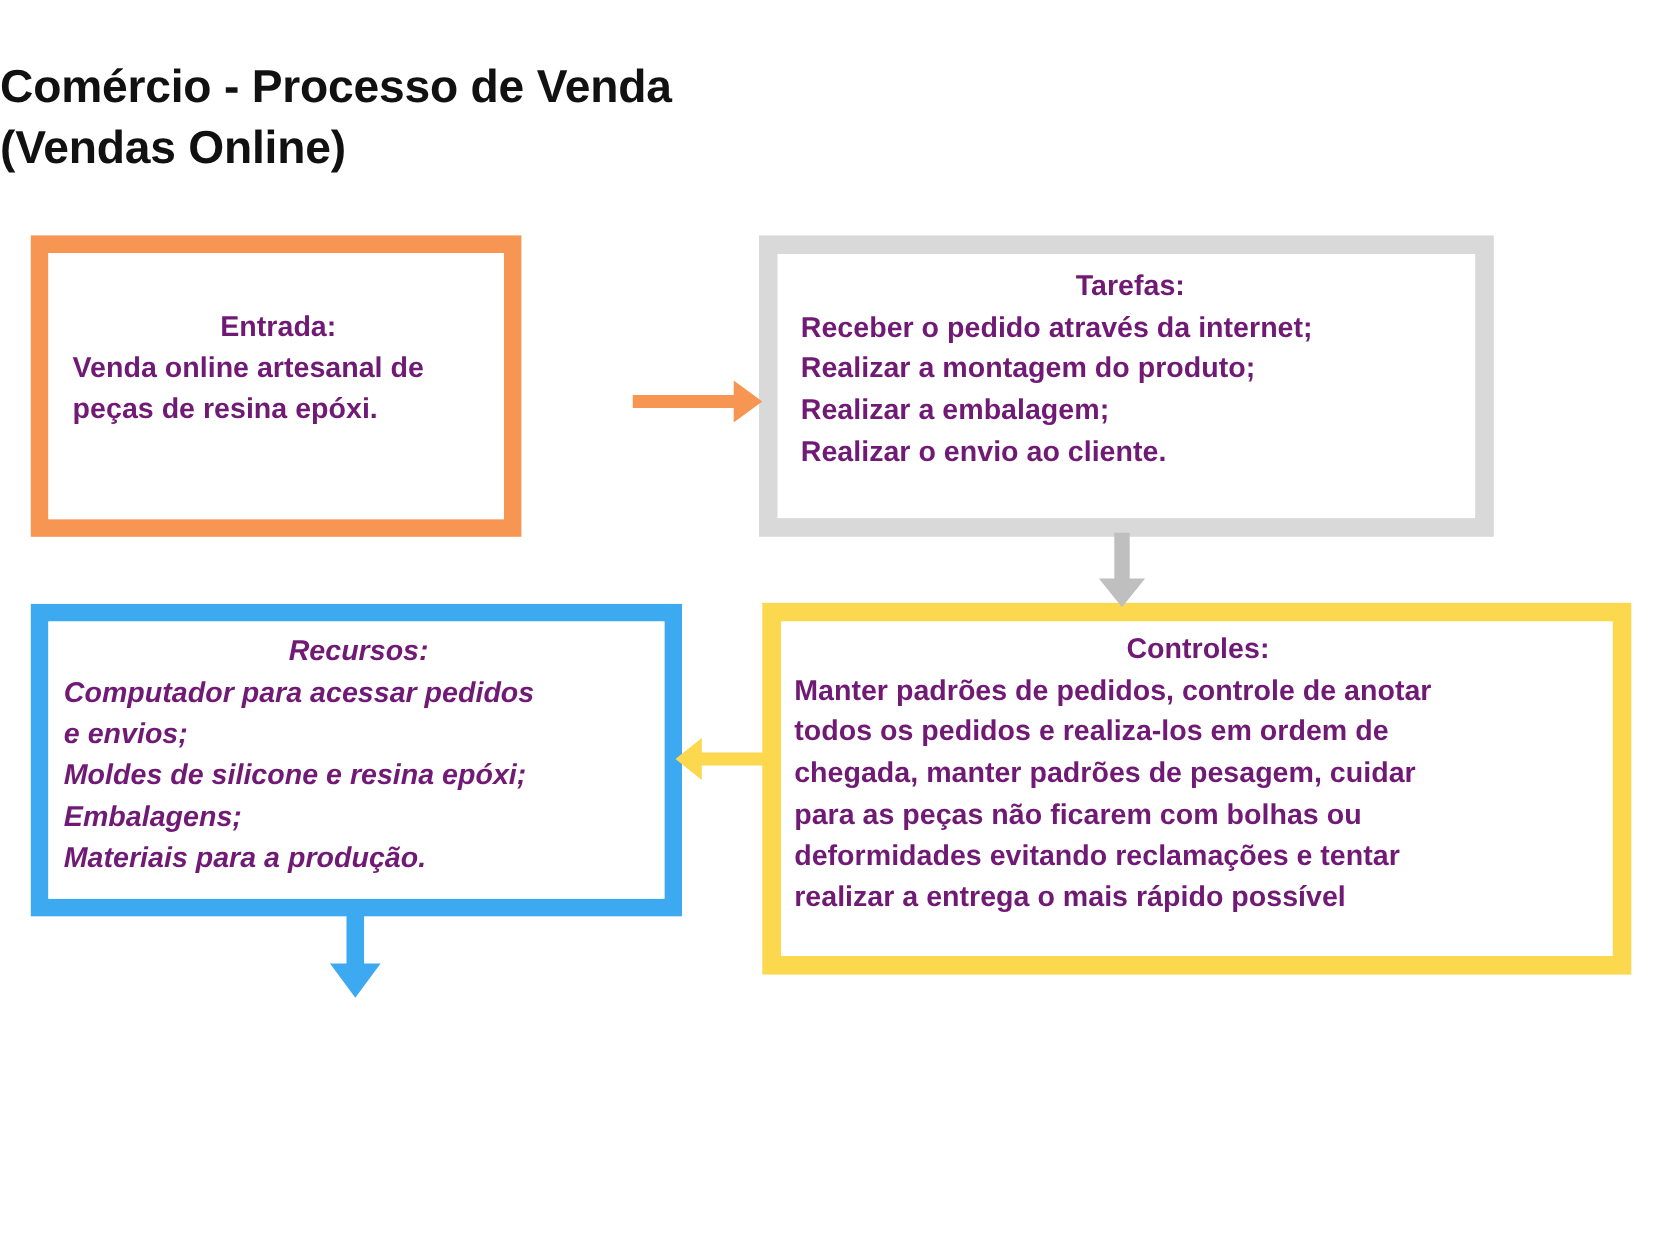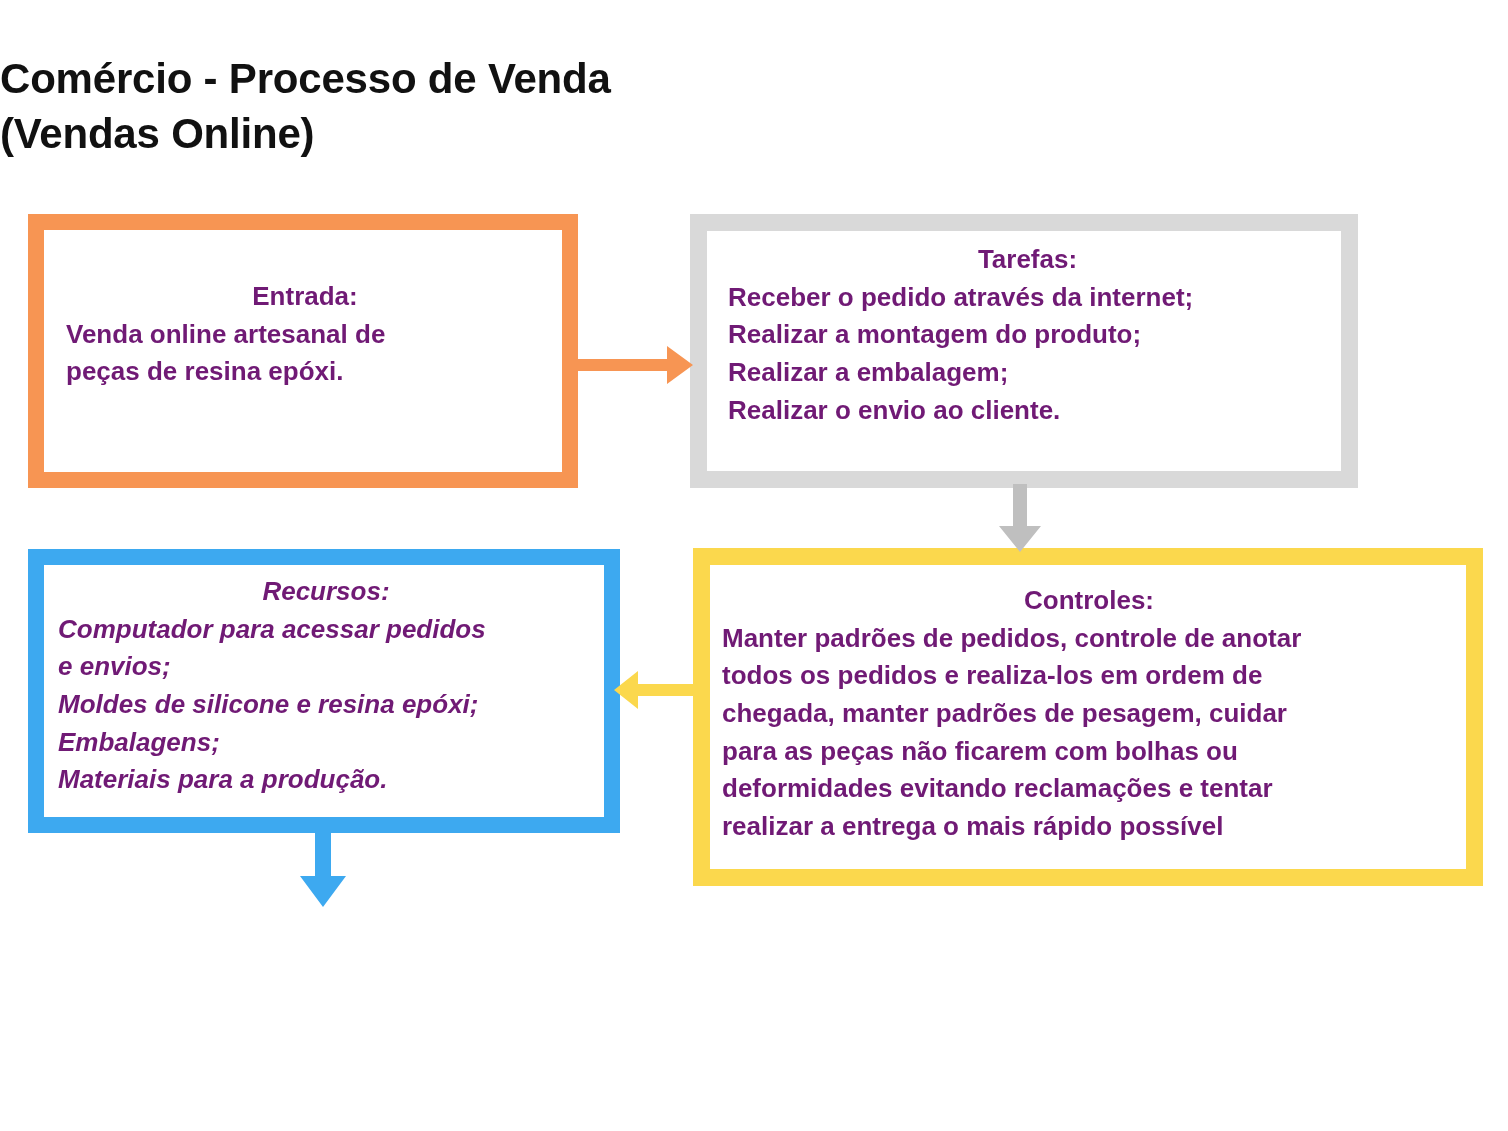--- a/index.html
+++ b/index.html
@@ -67,21 +67,21 @@
   }
   .box-line {
     display: block;
     text-align: left;
     font-weight: bold;
   }
 
   
   #box-entrada {
     left: 28px; top: 214px;
-    width: 550px; height: 274px;
+    width: 446px; height: 274px;
     border: 16px solid #F79553;
   }
   #box-entrada .box-text {
     top: 48px;
     padding-left: 22px;
     padding-right: 18px;
   }
 
   #box-tarefas {
     left: 690px; top: 214px;
@@ -108,21 +108,20 @@
 
   #box-controles {
     left: 693px; top: 548px;
     width: 790px; height: 338px;
     border: 17px solid #FBD84D;
   }
   #box-controles .box-text {
     top: 6px;
     padding-left: 12px;
     padding-right: 10px;
-    margin-top: 11px;
   }
 
   #box-saida {
     left: 28px; top: 905px;
     width: 550px; height: 215px;
     border: 16px solid #F79553;
   }
   #box-saida .box-text {
     top: 10px;
     padding-left: 22px;

